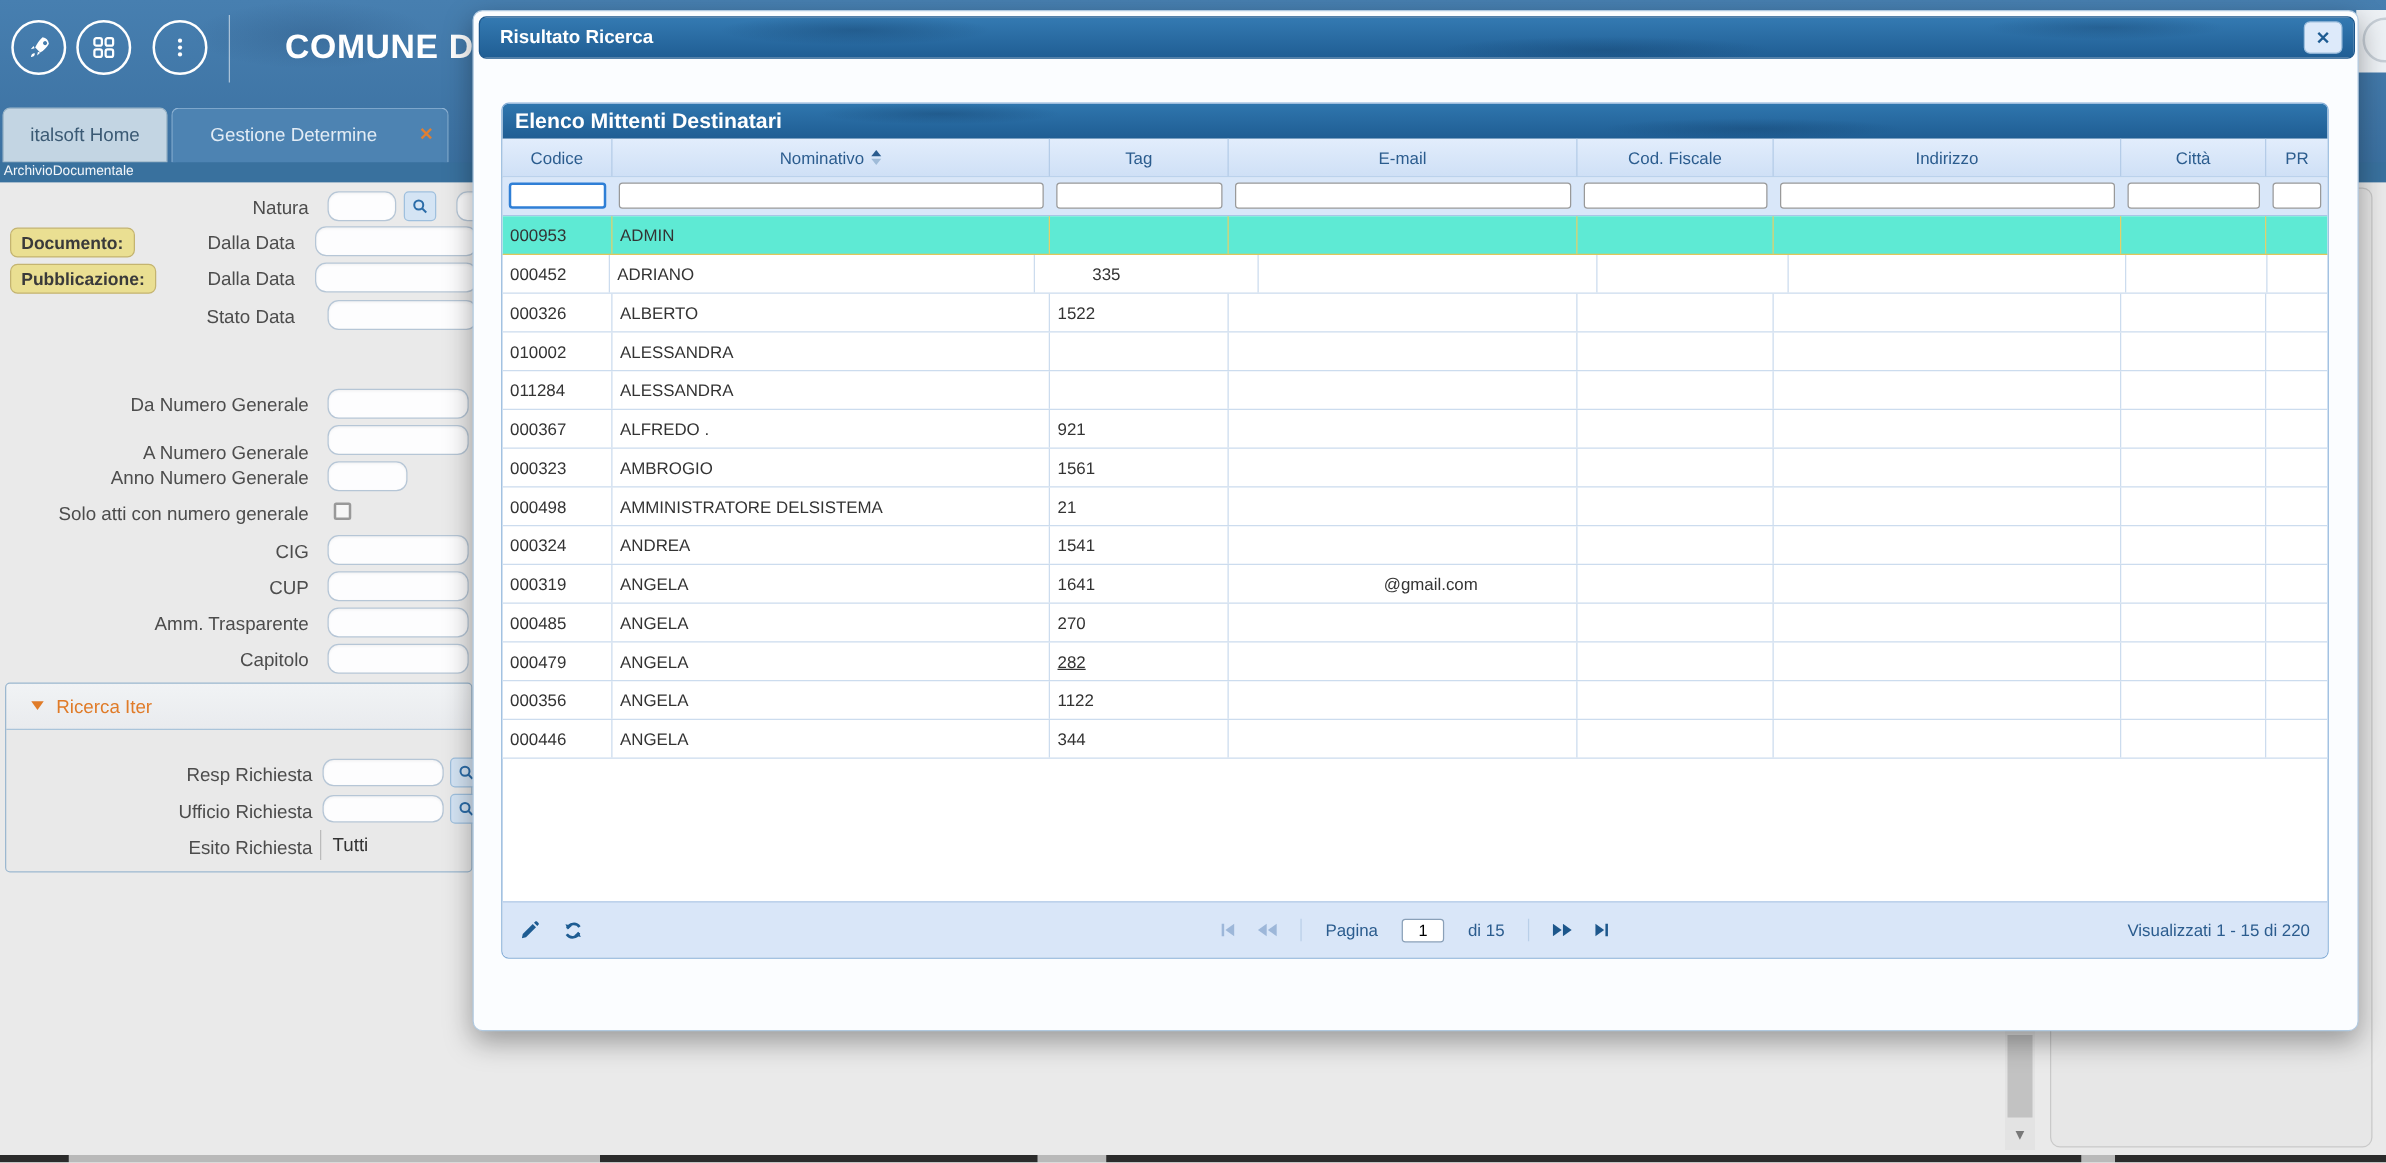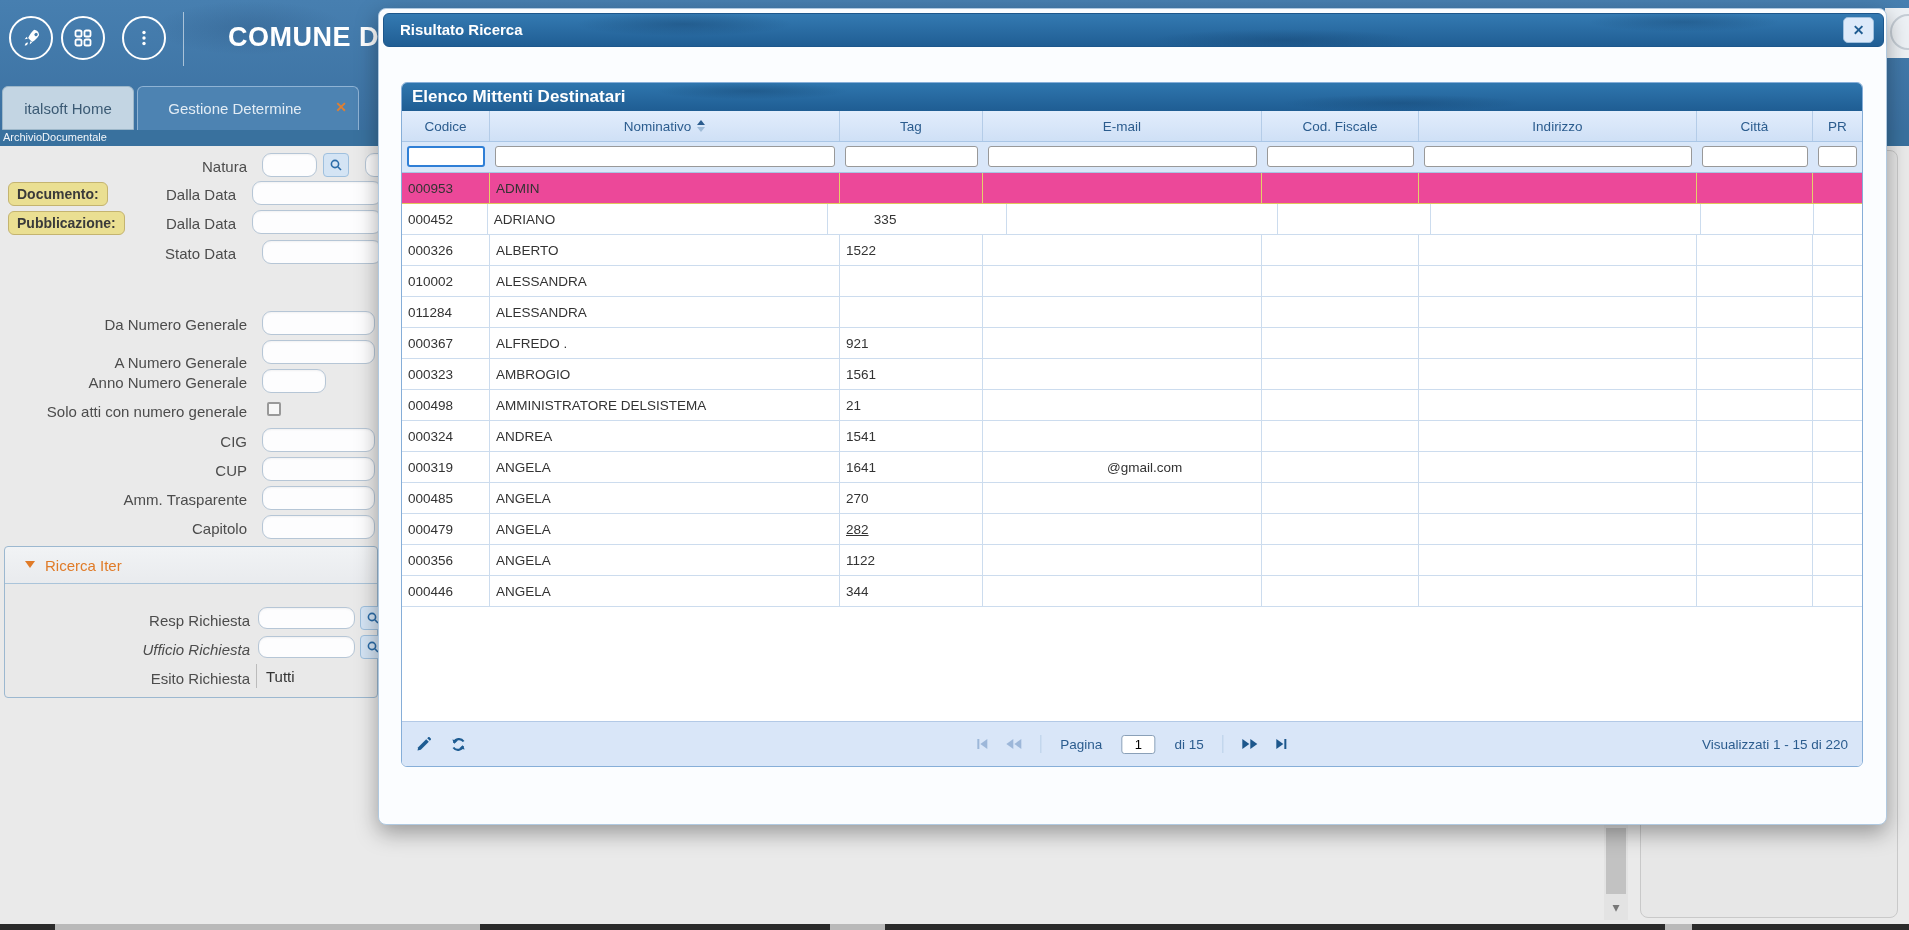--- a/index.html
+++ b/index.html
@@ -87,21 +87,21 @@
   .gfilter{height:31px;display:flex;background:#d9e7f9;border-bottom:1px solid #a9c6e6;box-sizing:border-box;}
   .gf{box-sizing:border-box;padding:4px 5px;}
   .gfi{width:100%;height:21px;box-sizing:border-box;border:1px solid #999;border-radius:3px;background:#fff;
     font-family:inherit;font-size:13px;padding:0 4px;outline:none;}
   .gfi.focused{border:2px solid #2f7fd6;}
   .gbody{position:relative;background:#fff;}
   .grow{display:flex;height:31px;box-sizing:border-box;border-bottom:1px solid #ccdcee;cursor:pointer;}
   .gc{box-sizing:border-box;border-right:1px solid #ccdcee;padding:0 6px;font-size:13.5px;color:#333;
     display:flex;align-items:center;overflow:hidden;white-space:nowrap;}
   .gc:last-child{border-right:none;}
-  .grow.sel{background:#ec4899;border-bottom-color:#dfc75b;}
+  .grow.sel{background:#5eead4;border-bottom-color:#dfc75b;}
   .grow.sel .gc{border-right-color:#e4d06a;}
   .email-indent{padding-left:124px;}
   .gpager{position:absolute;left:0;right:0;bottom:0;height:44px;background:#d9e6f8;border-top:1px solid #b3c9e6;}
   .pgleft{position:absolute;left:14px;top:0;height:100%;display:flex;align-items:center;gap:18px;}
   .pgcenter{position:absolute;left:50%;top:0;transform:translateX(-50%);height:100%;display:flex;align-items:center;gap:19px;}
   .pgright{position:absolute;right:14px;top:0;height:100%;display:flex;align-items:center;color:#2b5c8e;font-size:13.5px;}
   .pbtn{display:flex;align-items:center;gap:1px;cursor:pointer;}
   .dis{color:#9db7d9;}
   .ena{color:#1d578c;}
   .tri{width:0;height:0;border-style:solid;display:inline-block;}
@@ -215,21 +215,21 @@
     </div>
   </div>
   <div class="flabel" style="top:612px;width:250px;">Resp Richiesta</div>
   <input class="finput" style="left: 258px; top: 607px; width: 97px; height: 22px;">
   <div class="sbtn" style="left:360px;top:606px;">
     <svg width="14" height="14" viewBox="0 0 14 14">
         <circle cx="6" cy="6" r="3.6" fill="none" stroke="#2b6ca8" stroke-width="1.6"></circle>
         <line x1="8.8" y1="8.8" x2="12" y2="12" stroke="#2b6ca8" stroke-width="1.6"></line>
       </svg>
   </div>
-  <div class="flabel" style="top:641px;width:250px;font-style:italic;">Ufficio Richiesta</div>
+  <div class="flabel" style="top:641px;width:250px;">Ufficio Richiesta</div>
   <input class="finput" style="left: 258px; top: 636px; width: 97px; height: 22px;">
   <div class="sbtn" style="left:360px;top:635px;">
     <svg width="14" height="14" viewBox="0 0 14 14">
         <circle cx="6" cy="6" r="3.6" fill="none" stroke="#2b6ca8" stroke-width="1.6"></circle>
         <line x1="8.8" y1="8.8" x2="12" y2="12" stroke="#2b6ca8" stroke-width="1.6"></line>
       </svg>
   </div>
   <div class="flabel" style="top:670px;width:250px;">Esito Richiesta</div>
   <div class="esep"></div>
   <div class="esito-val">Tutti</div>

